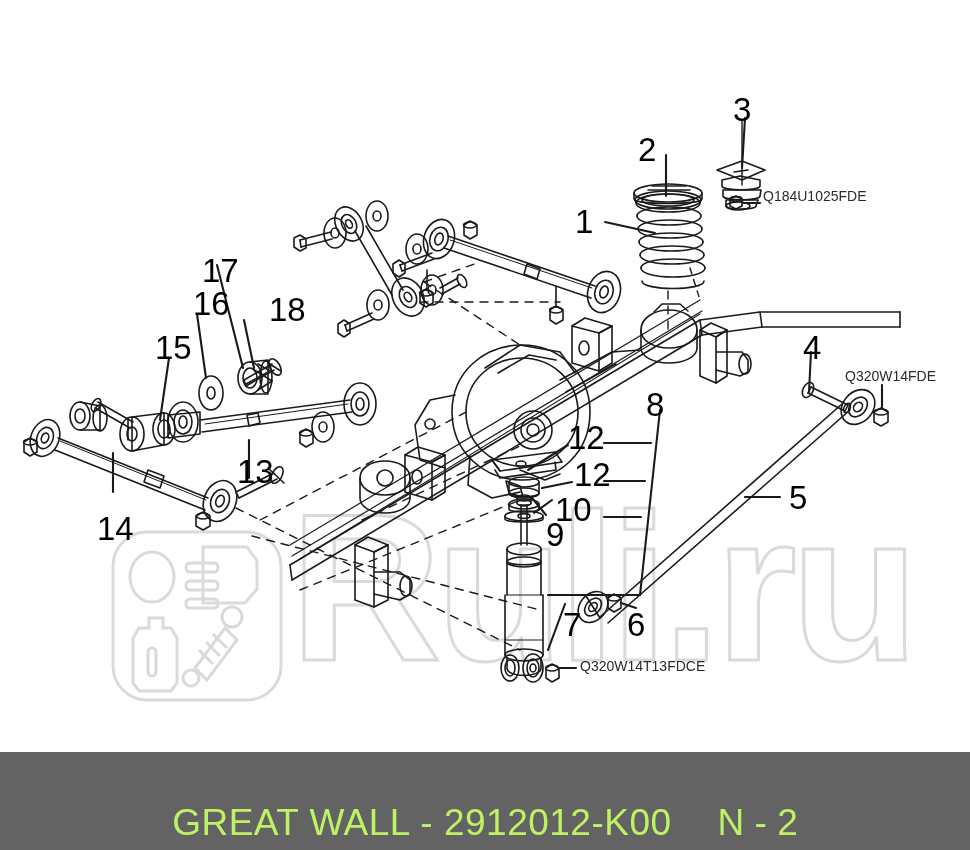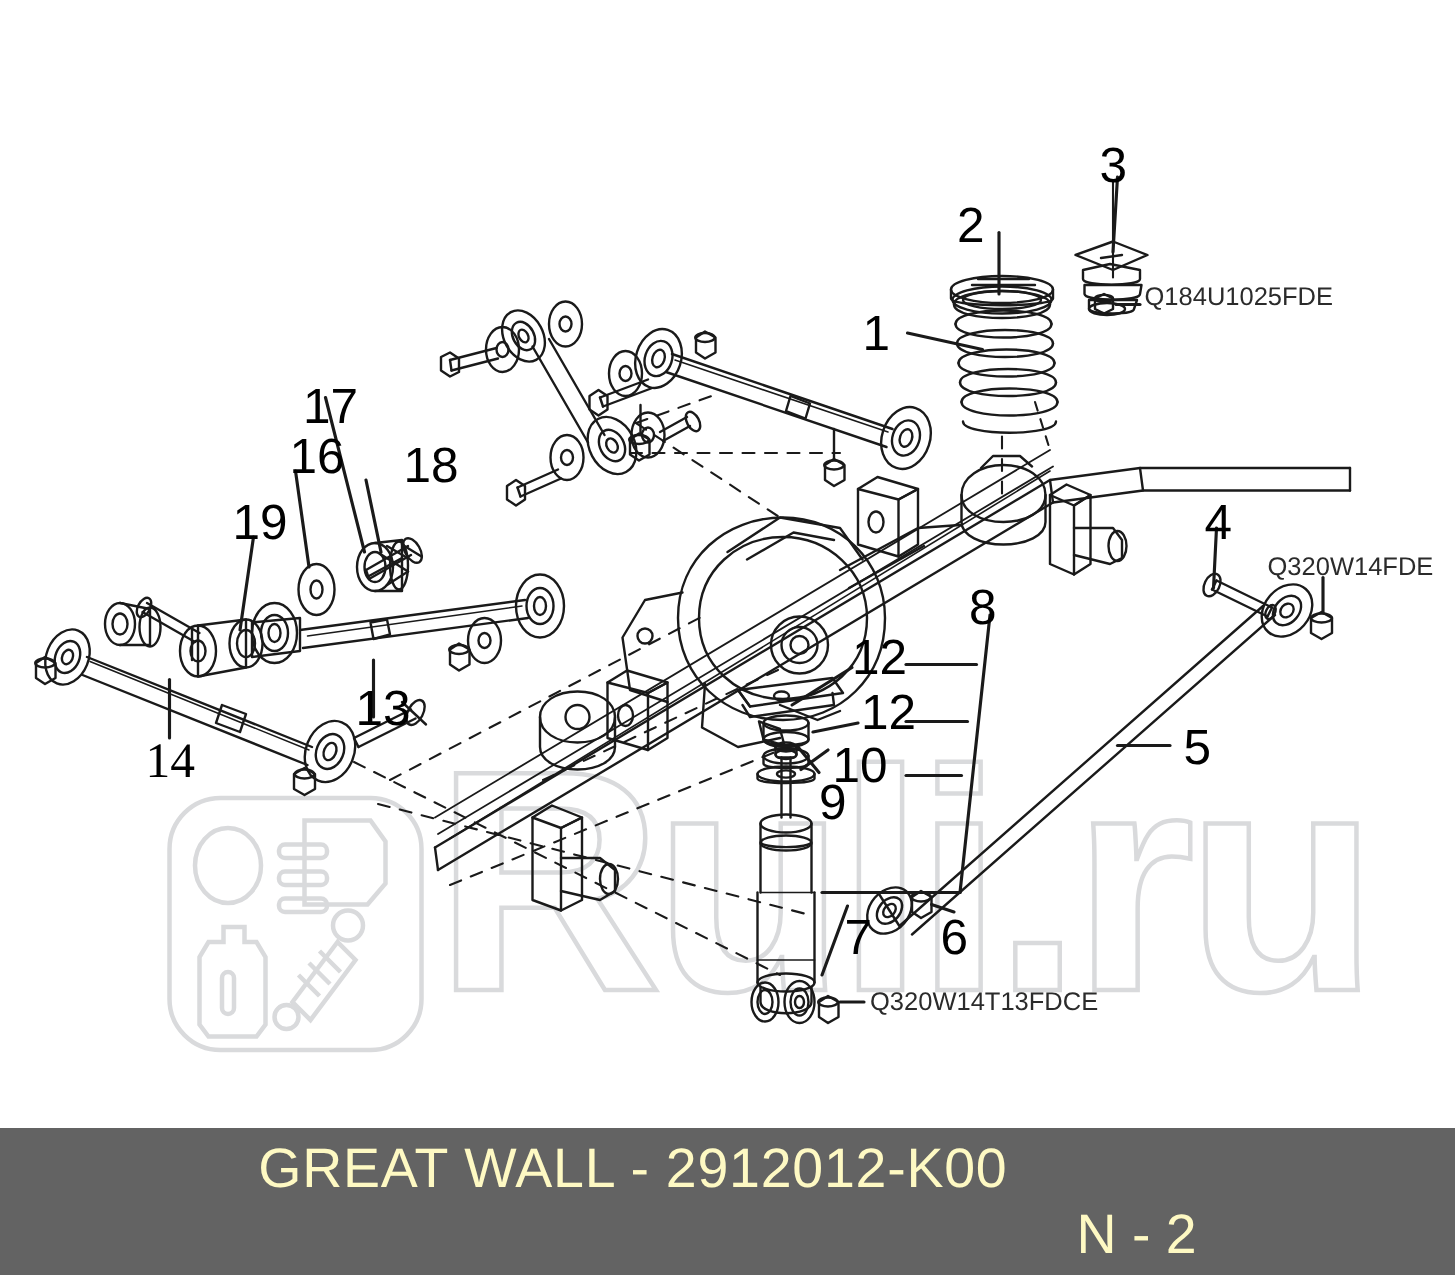--- a/index.html
+++ b/index.html
@@ -12,26 +12,26 @@
 
   
   #watermark{position:absolute;left:0;top:0;width:970px;height:752px;pointer-events:none;}
   .wm-text{font-family:"Liberation Sans",sans-serif;font-weight:700;font-size:210px;
            fill:none;stroke:#d9dadc;stroke-width:3px;letter-spacing:-6px;}
 
   
   .callout{position:absolute;font-family:"Liberation Sans",sans-serif;
            font-size:33px;color:#000;line-height:1;white-space:nowrap;}
   .partcode{position:absolute;font-family:"Liberation Sans",sans-serif;
-            font-size:17px;color:#2b2b2b;line-height:1;white-space:nowrap;}
+            font-size:14px;color:#2b2b2b;line-height:1;white-space:nowrap;}
 
   
   #footer{position:absolute;left:0;top:752px;width:970px;height:98px;background:#636363;
           display:flex;align-items:center;justify-content:center;}
-  #footer-inner{display:flex;align-items:flex-start;color:#fef9c3;}
+  #footer-inner{display:flex;align-items:flex-end;color:#bef264;}
   #footer-title{font-size:37px;letter-spacing:.5px;white-space:nowrap;}
   #footer-page{font-size:37px;margin-left:46px;white-space:nowrap;margin-top:44px;}
 </style>
 </head>
 <body>
 
 <div id="page">
 
   <div id="diagram">
 
@@ -482,22 +482,22 @@
     <div class="callout" style="left:803px;top:331px;">4</div>
     <div class="callout" style="left:789px;top:481px;">5</div>
     <div class="callout" style="left:627px;top:608px;">6</div>
     <div class="callout" style="left:563px;top:608px;">7</div>
     <div class="callout" style="left:646px;top:388px;">8</div>
     <div class="callout" style="left:546px;top:518px;">9</div>
     <div class="callout" style="left:555px;top:493px;">10</div>
     <div class="callout" style="left:574px;top:458px;">12</div>
     <div class="callout" style="left:568px;top:421px;">12</div>
     <div class="callout" style="left:237px;top:415px;margin-top:40px;">13</div>
-    <div class="callout" style="left:97px;top:492px;font-family:Liberation Serif, serif;">14</div>
-    <div class="callout" style="left:155px;top:331px;">19</div>
+    <div class="callout" style="left:97px;top:512px;">14</div>
+    <div class="callout" style="left:155px;top:331px;">15</div>
     <div class="callout" style="left:193px;top:287px;">16</div>
     <div class="callout" style="left:202px;top:238px;margin-top:16px;">17</div>
     <div class="callout" style="left:229px;top:293px;padding-left:40px;">18</div>
 
     <div class="partcode" style="left:763px;top:189px;">Q184U1025FDE</div>
     <div class="partcode" style="left:845px;top:369px;">Q320W14FDE</div>
     <div class="partcode" style="left:580px;top:659px;">Q320W14T13FDCE</div>
 
   </div>
 

